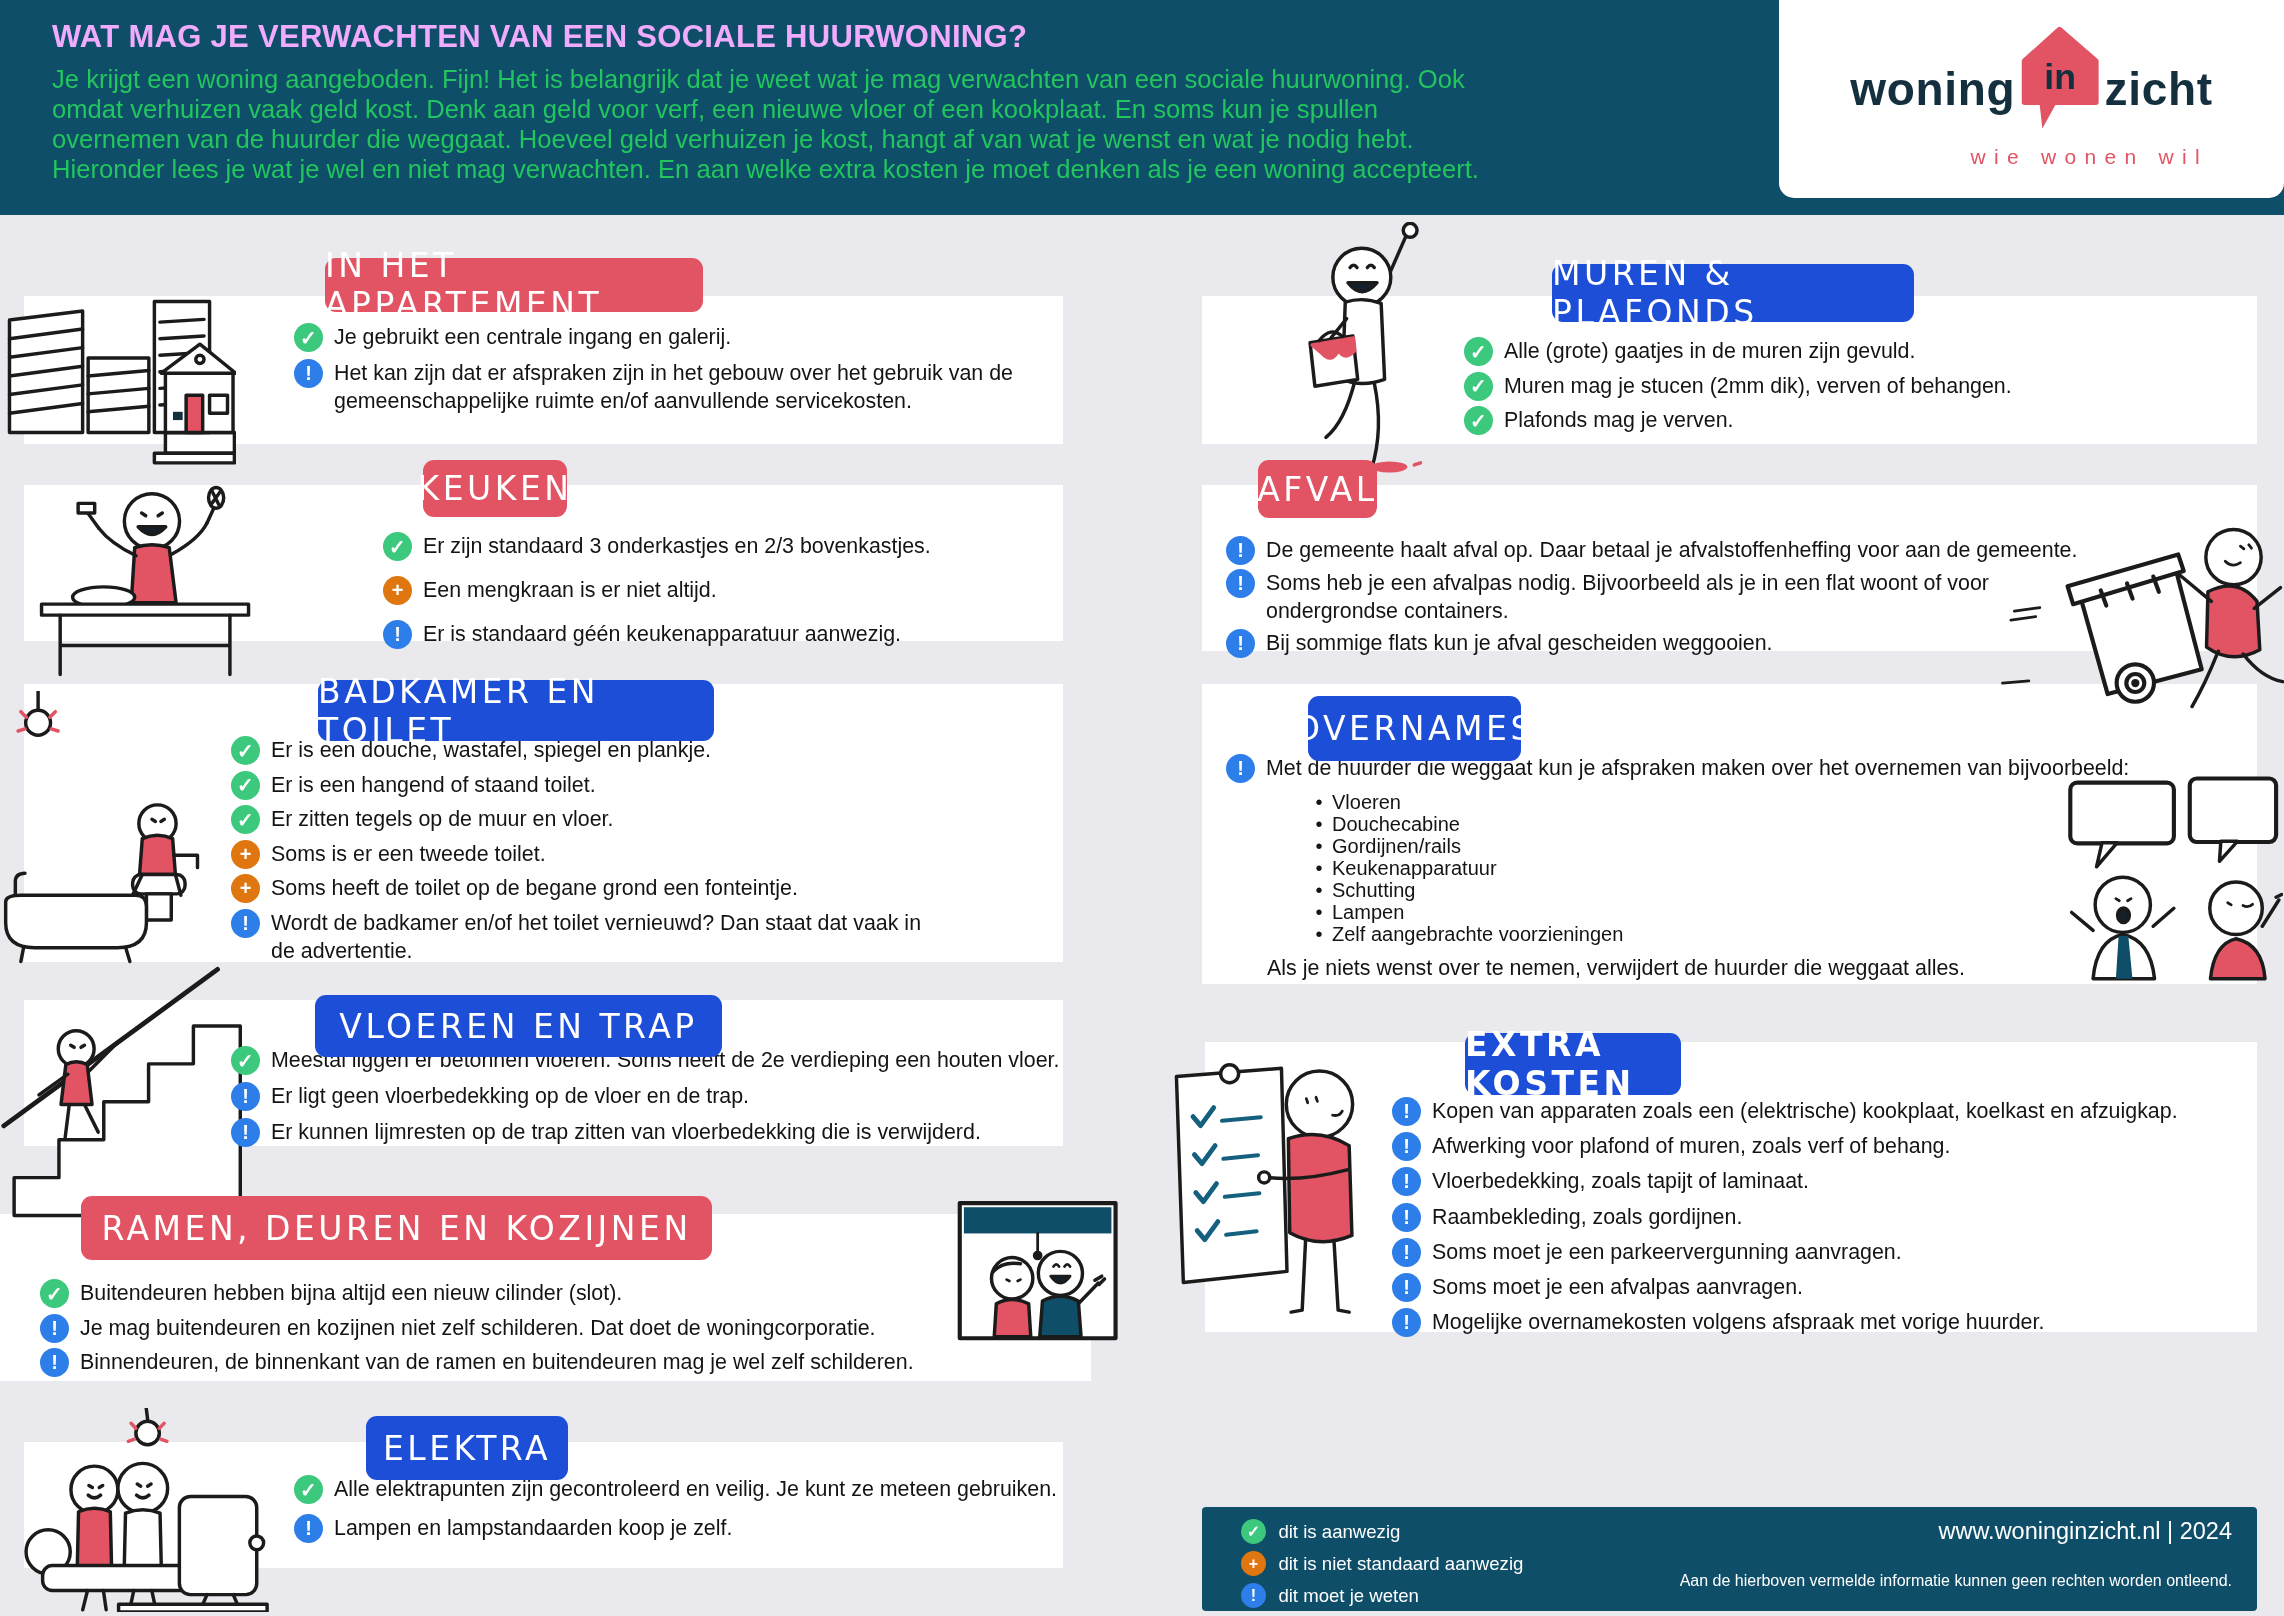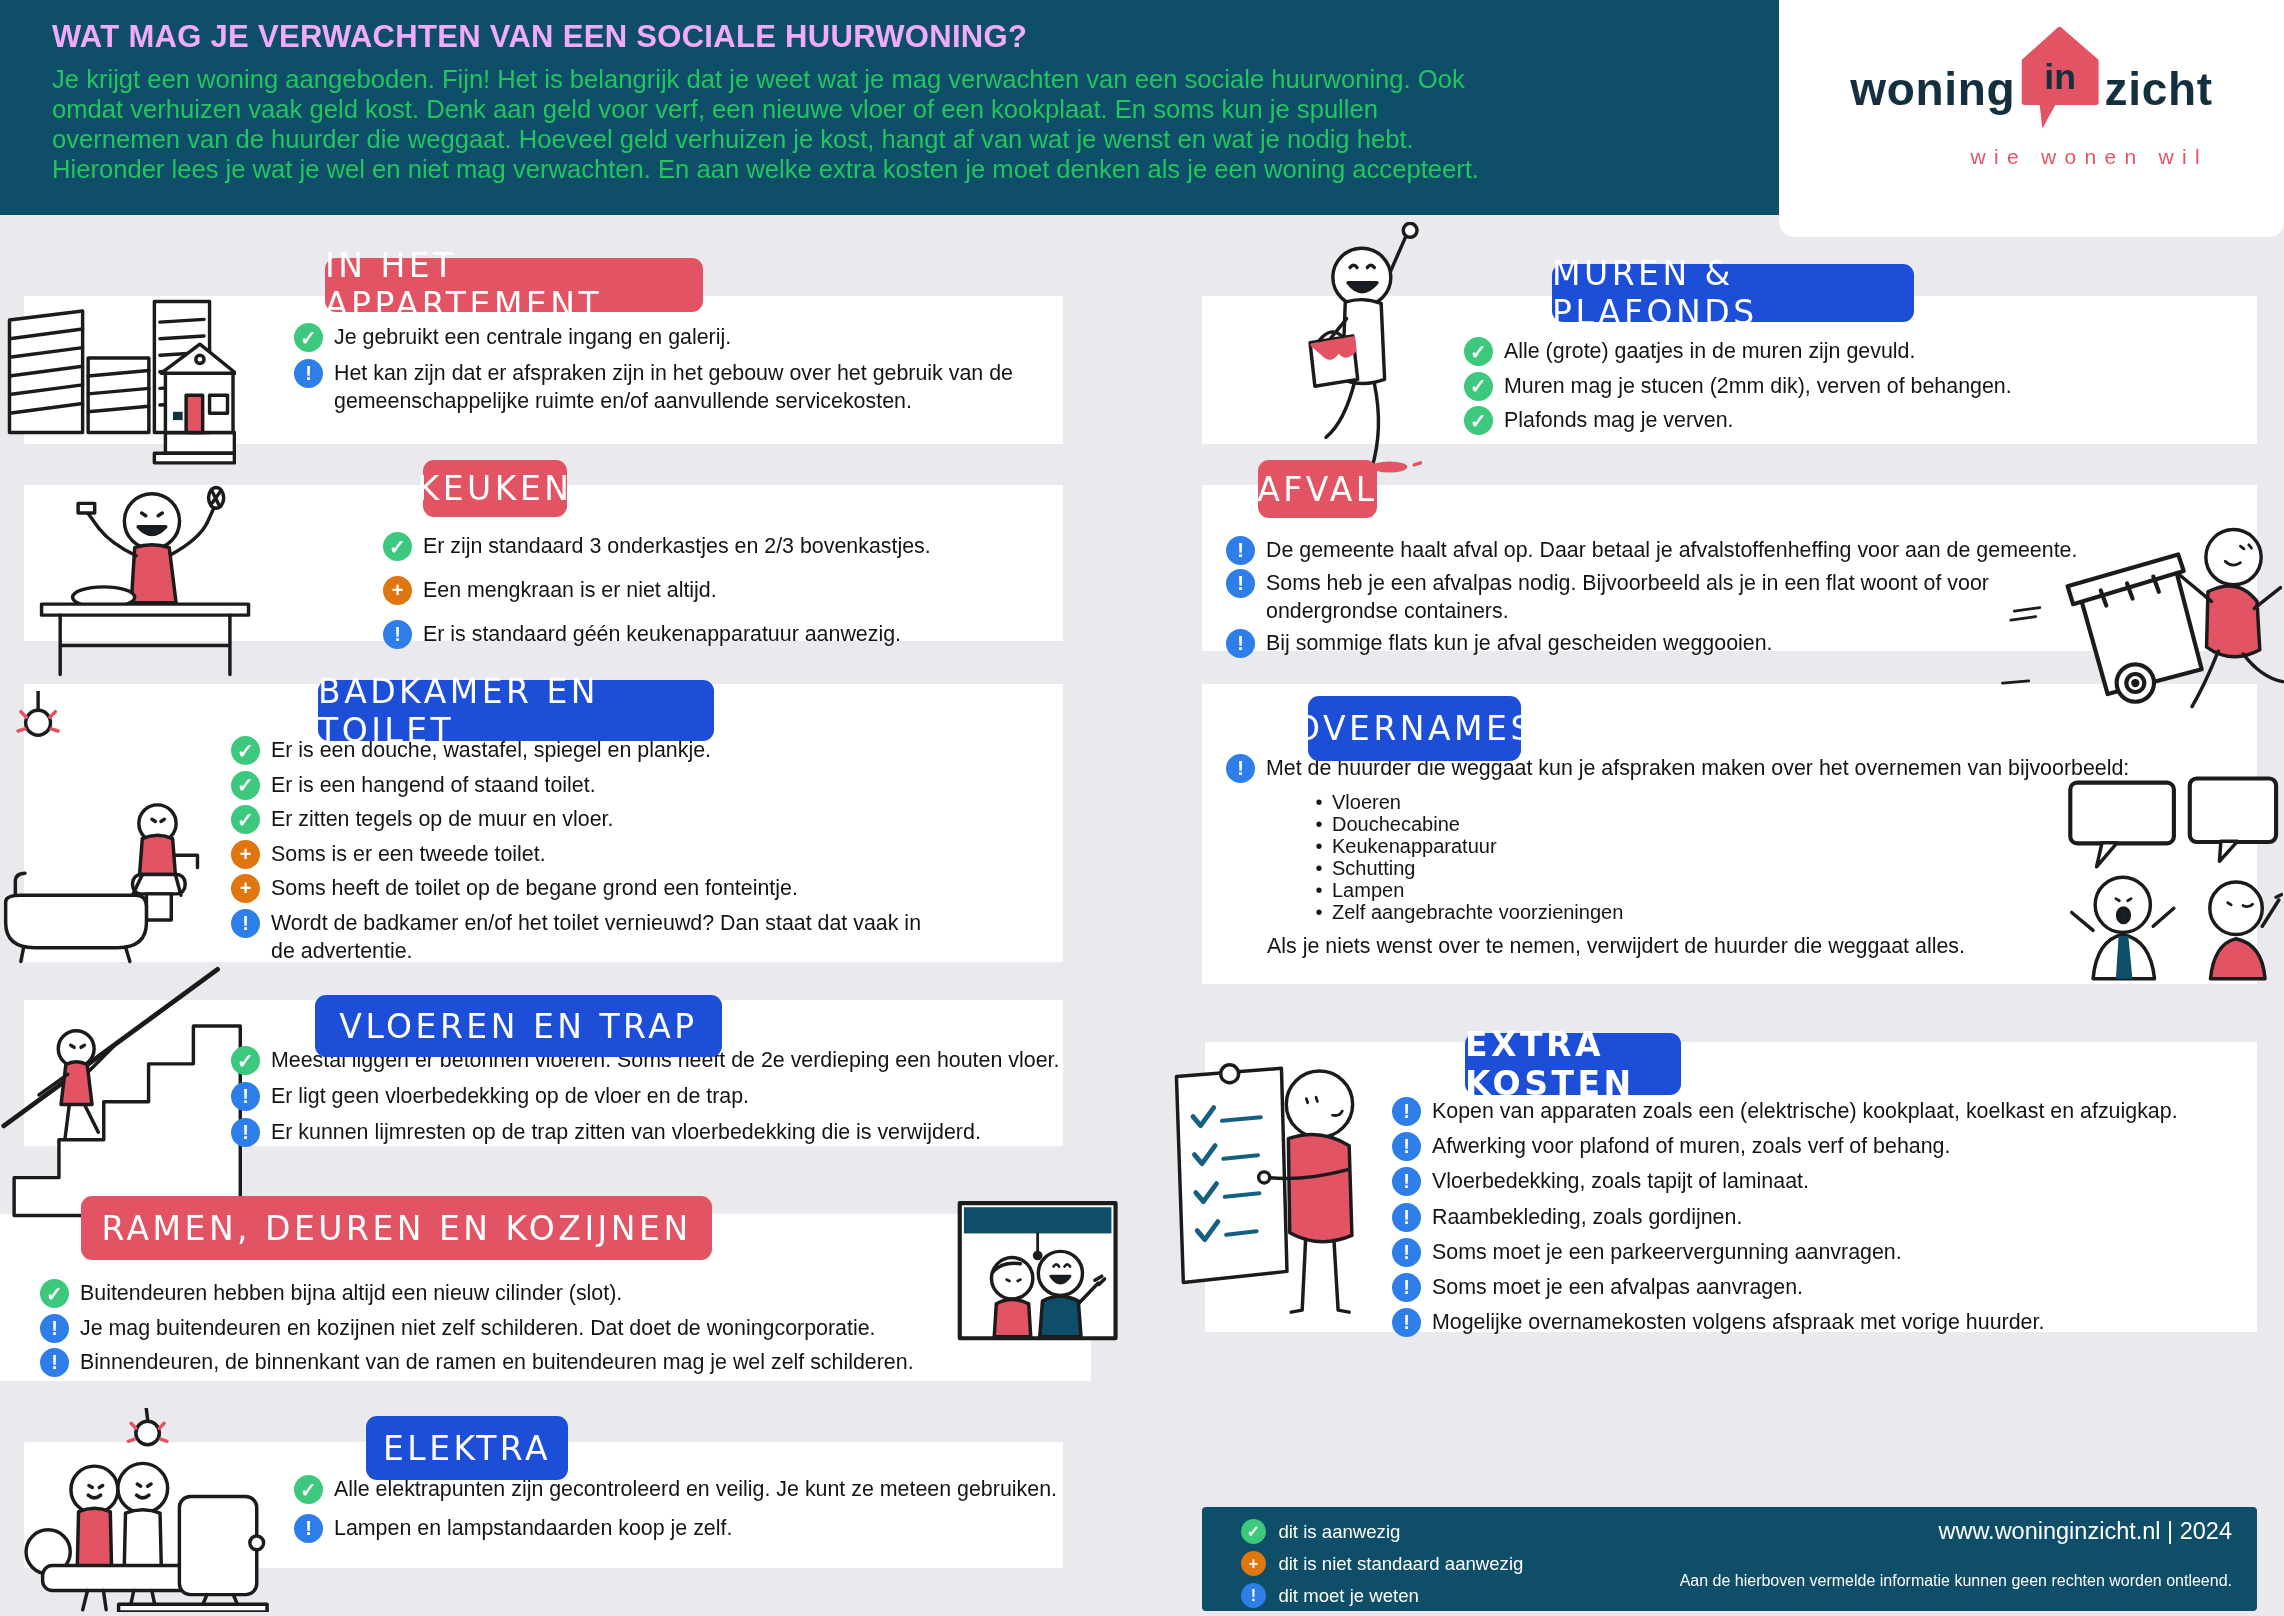--- a/index.html
+++ b/index.html
@@ -6,21 +6,21 @@
   .canvas{position:relative;width:2284px;height:1616px;background:#e9e9ee;overflow:hidden;
           font-family:"Liberation Sans",sans-serif;color:#141414;}
 
   
   .header{position:absolute;left:0;top:0;width:2284px;height:215px;background:#0e4e68;z-index:1;}
   .hdr-title{position:absolute;left:52px;top:19.3px;font-size:31px;font-weight:700;color:#f0abfc;letter-spacing:0.3px;}
   .hdr-par{position:absolute;left:52px;top:64px;color:#22c55e;font-size:25.6px;line-height:30px;font-weight:400;}
   .hdr-line{white-space:nowrap;}
 
   
-  .logo-panel{position:absolute;left:1779px;top:0;width:505px;height:237px;background:#fff;
+  .logo-panel{position:absolute;left:1779px;top:0;width:505px;height:198px;background:#fff;
               border-radius:0 0 15px 15px;z-index:2;}
   .logo-lockup{position:absolute;left:0;top:36px;width:505px;display:flex;align-items:center;justify-content:center;}
   .logo-word{font-size:46px;font-weight:700;color:#14303e;letter-spacing:0.7px;}
   .logo-house{margin:0 4.1px;transform:translateY(-9.7px);}
   .logo-tagline{position:absolute;right:76px;top:145px;color:#e25464;font-size:21px;letter-spacing:8.3px;}
 
   
   .row{position:absolute;background:#fff;z-index:1;}
   #rowA{left:24px;top:296px;width:1039px;height:148px;}
   #rowB{left:24px;top:485px;width:1039px;height:156px;}
@@ -265,20 +265,21 @@
   </div>
 
   <div class="grp" id="g8">
     <div class="item">
         <span class="ic ic-info">!</span>
         <span class="t">Met de huurder die weggaat kun je afspraken maken over het overnemen van bijvoorbeeld:</span>
       </div>
     <ul class="bullets">
       <li>Vloeren</li>
       <li>Douchecabine</li>
+      <li>Gordijnen/rails</li>
       <li>Keukenapparatuur</li>
       <li>Schutting</li>
       <li>Lampen</li>
       <li>Zelf aangebrachte voorzieningen</li>
     </ul>
     <div class="outro">Als je niets wenst over te nemen, verwijdert de huurder die weggaat alles.</div>
   </div>
 
   <div class="grp" id="g9">
     <div class="item">

